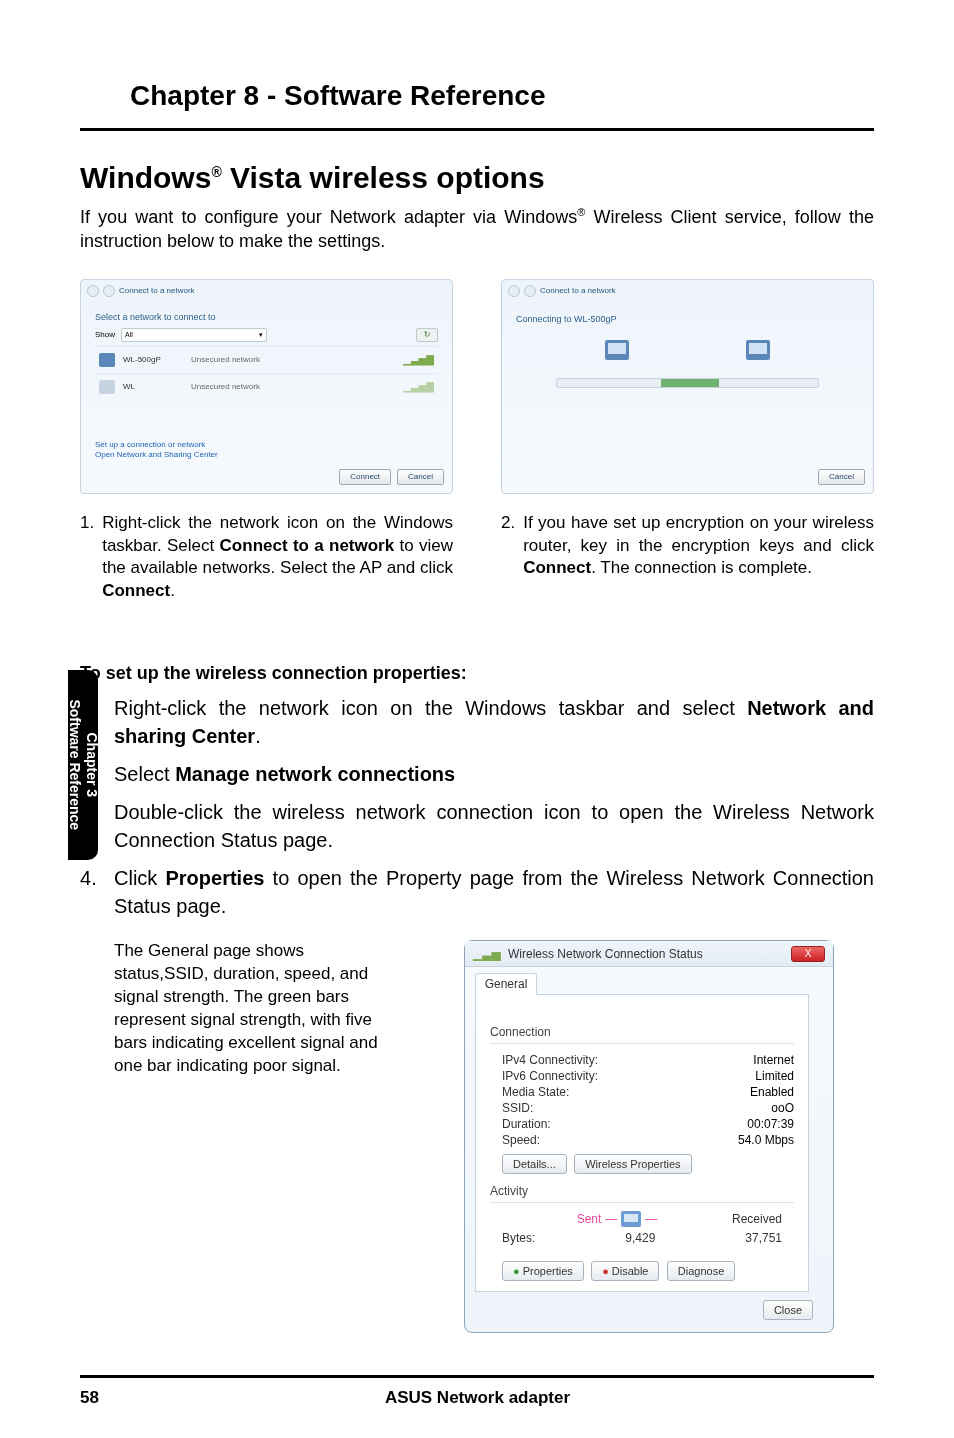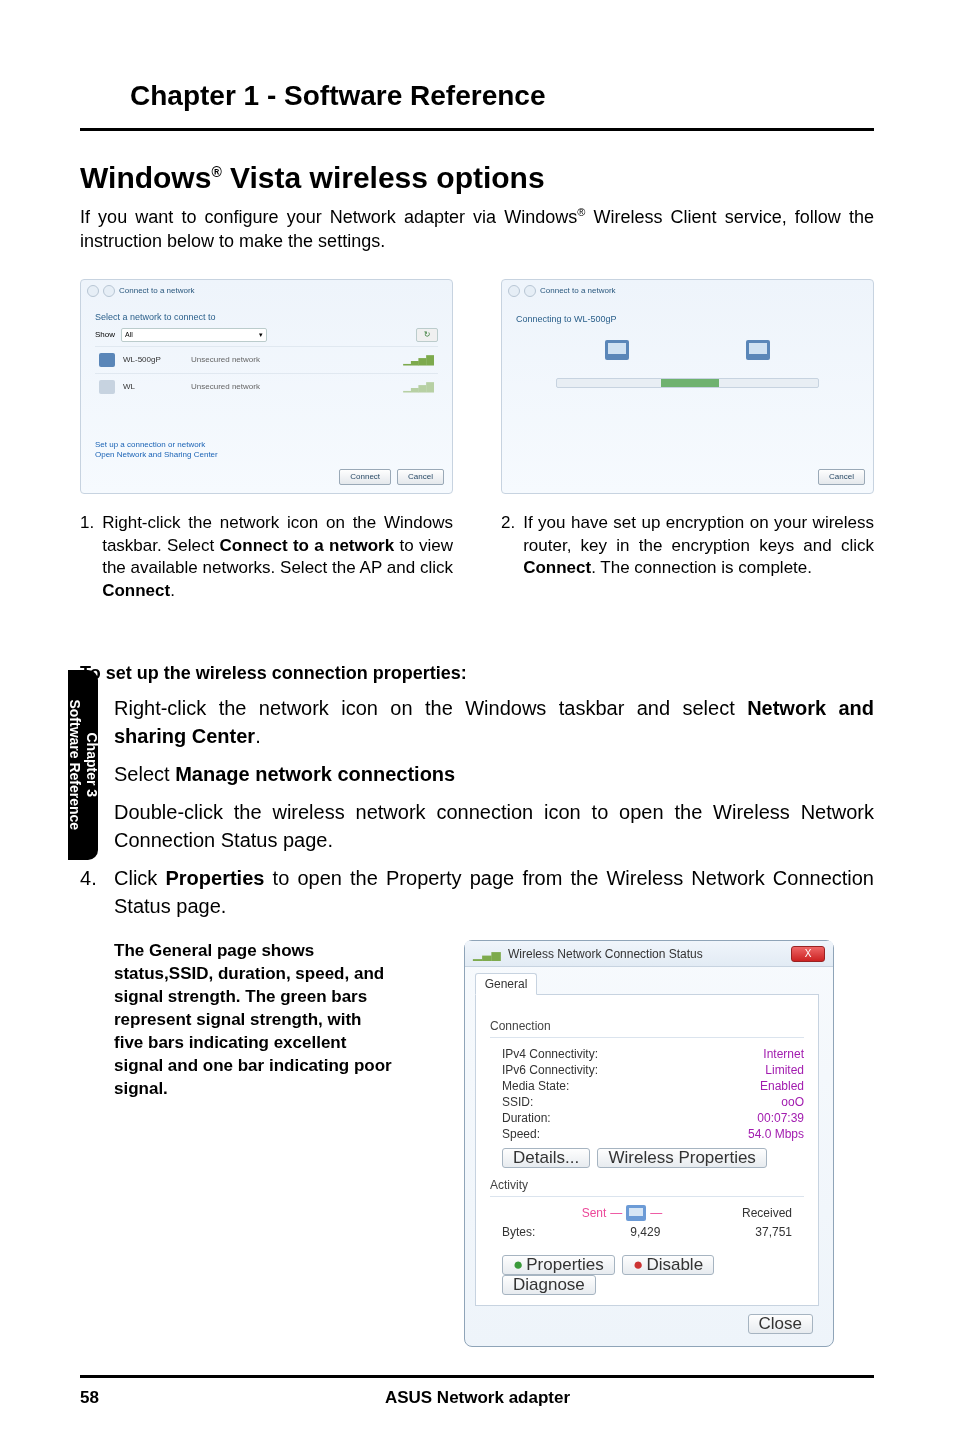--- a/index.html
+++ b/index.html
@@ -202,21 +202,20 @@
   }
   ol.props-list li .li-body { flex: 1; }
 
   .general-row {
     display: flex; gap: 30px;
   }
   .general-text {
     flex: 0 0 280px;
     font-size: 17px;
     line-height: 1.35;
-    font-weight: bold;
   }
 
   .status-dialog {
     flex: 0 0 370px;
     margin-left: 40px;
     border: 1px solid #8fa4b8;
     border-radius: 8px;
     background: linear-gradient(#f7fafd,#eef4fa);
     font-size: 12px;
     color: #333;
@@ -240,34 +239,34 @@
   }
   .sd-tab {
     margin: 6px 0 0 10px; width: 62px; height: 22px;
     background: #fff; border: 1px solid #c7d3e0;
     border-bottom: 1px solid #fff;
     border-top-left-radius: 3px; border-top-right-radius: 3px;
     display: flex; align-items: center; justify-content: center;
     position: relative; z-index: 2;
   }
   .sd-panel {
-    margin: -1px 14px 0 10px;
+    margin: -1px 24px 0 10px;
     background: #fff; border: 1px solid #c7d3e0;
-    padding: 24px 14px 10px 14px;
+    padding: 30px 14px 10px 14px;
     position: relative; z-index: 1;
   }
   .sd-group { margin-bottom: 10px; }
   .sd-group-label { color: #444; margin-bottom: 4px; }
   .sd-divider { border: none; border-top: 1px solid #dbe4ee; margin: 2px 0 8px 0; }
   .sd-kv { display: flex; justify-content: space-between; padding: 1px 0 1px 12px; }
   .sd-k { color: #333; }
-  .sd-v { color: #a21caf; }
+  .sd-v { color: #000000; }
   .sd-sig-bars { color: #7daa4d; font-size: 14px; }
   .sd-btn {
-    height: 20px; padding: 0 10px; font-size: 17px;
+    height: 20px; padding: 0 10px; font-size: 11px;
     background: linear-gradient(#fefefe,#e7ebef);
     border: 1px solid #a6b4c1; border-radius: 3px;
     display: inline-flex; align-items: center; color: #333;
     margin-right: 4px;
   }
   .sd-btn .dot-g { color: #3a9a3a; margin-right: 3px; }
   .sd-btn .dot-r { color: #c33; margin-right: 3px; }
   .sd-activity-row {
     display: flex; justify-content: space-between; align-items: center;
     padding: 0 12px; margin: 4px 0;
@@ -308,21 +307,21 @@
 
 <div class="page">
 
   <div class="side-tab">
     <div class="side-tab-inner">
       <span>Chapter 3</span><br>
       <span>Software Reference</span>
     </div>
   </div>
 
-  <div class="chapter-header">Chapter 1 - Software Reference</div>
+  <div class="chapter-header">Chapter 8 - Software Reference</div>
   <hr class="header-rule">
 
   <div class="section-title">
     <span>Windows</span><sup>®</sup><span> Vista wireless options</span>
   </div>
 
   <div class="intro">
     <span>If you want to configure your Network adapter via Windows</span><sup>®</sup><span> Wireless Client service, follow the instruction below to make the settings.</span>
   </div>
 

